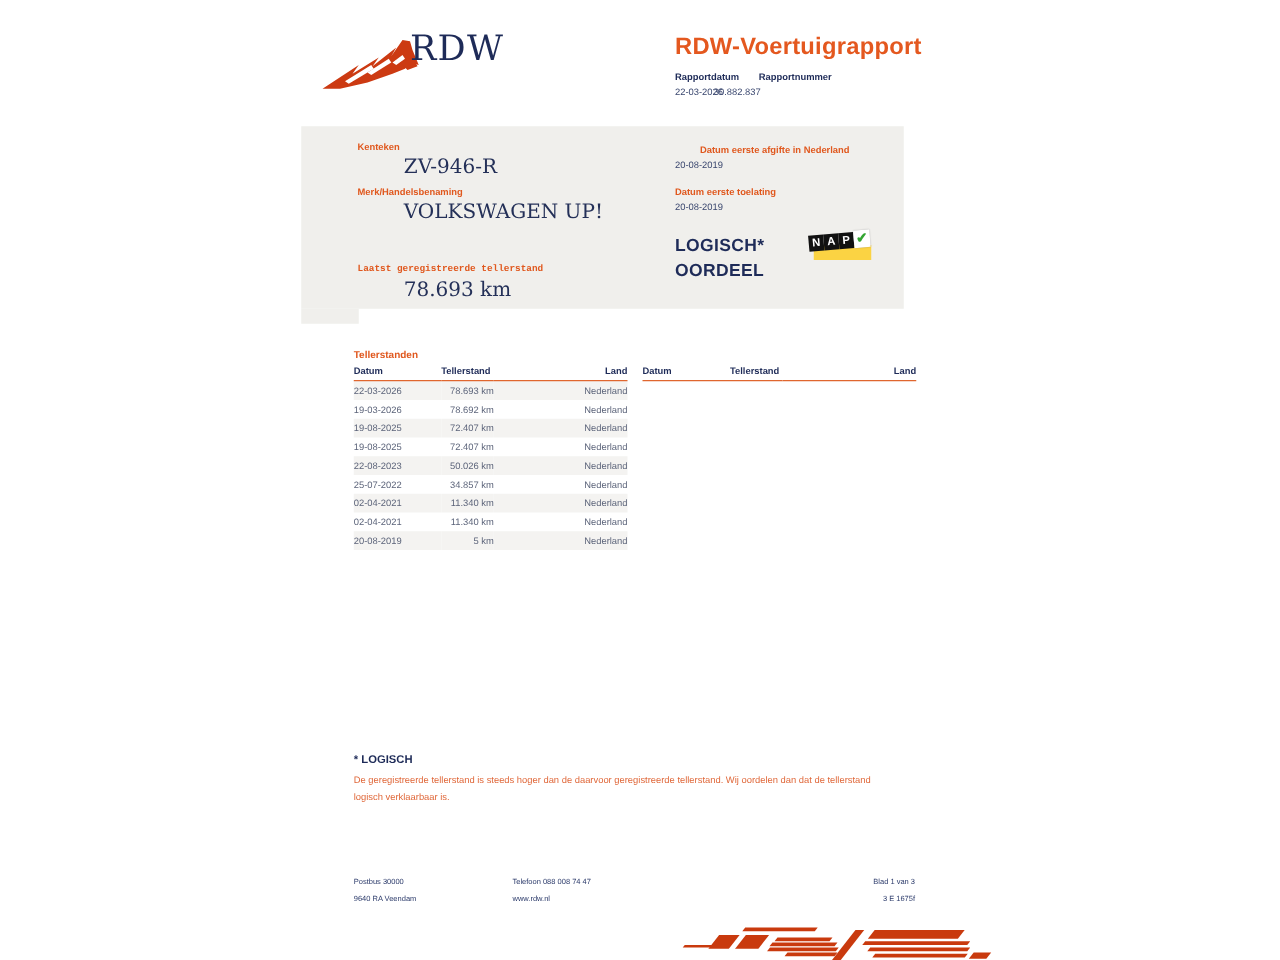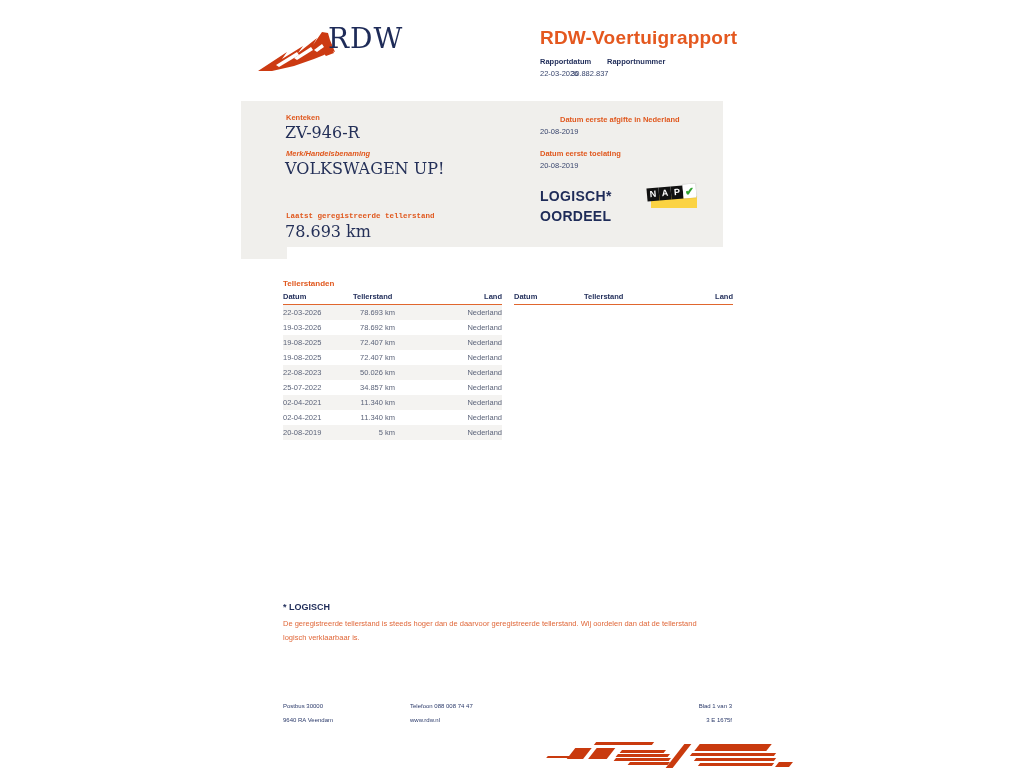--- a/index.html
+++ b/index.html
@@ -14,21 +14,21 @@
   
   .logo-text{left:328px;top:22px;font-family:"DejaVu Serif",serif;font-size:28px;color:#1e2b58;letter-spacing:1px;}
   .report-title{left:540px;top:27px;font-size:19px;font-weight:bold;color:#e4581f;letter-spacing:.2px;}
   .meta-label{top:57px;font-size:7.5px;font-weight:bold;color:#1e2b58;}
   .meta-value{top:69px;font-size:7.5px;color:#39466e;}
 
   
   .panel{left:241px;top:101px;width:482px;height:146px;background:#f0efec;}
   .panel-tab{left:241px;top:247px;width:46px;height:12px;background:#f0efec;}
   .lbl{font-size:7.5px;font-weight:bold;color:#e0581e;}
-  .val-serif{font-family:"DejaVu Serif",serif;font-size:16px;color:#243058;}
+  .val-serif{font-family:"DejaVu Serif",serif;font-size:16px;color:#243058;margin-left:38px;}
   .val-small{font-size:7.5px;color:#39466e;}
   .oordeel{left:540px;top:186px;font-size:14px;font-weight:bold;color:#1e2b58;line-height:20px;letter-spacing:.3px;}
 
   
   .nap{left:647px;top:184px;width:56px;height:27px;}
   .nap-yellow{position:absolute;left:4px;top:12px;width:46px;height:12px;background:#fbd343;}
   .nap-tile{position:absolute;width:12px;height:13px;background:#111111;color:#ffffff;
     font-size:9px;font-weight:bold;text-align:center;line-height:13px;}
   .nap-n{left:0;top:4px;transform:rotate(-5deg);}
   .nap-a{left:12px;top:3px;transform:rotate(-5deg);}
@@ -83,21 +83,21 @@
 <div class="abs meta-label" style="left:540px;">Rapportdatum</div>
 <div class="abs meta-label" style="left:607px;">Rapportnummer</div>
 <div class="abs meta-value" style="left:540px;">22-03-2026</div>
 <div class="abs meta-value" style="left:571px;">30.882.837</div>
 
 <div class="abs panel"></div>
 <div class="abs panel-tab"></div>
 
 <div class="abs lbl" style="left:286px;top:113px;">Kenteken</div>
 <div class="abs val-serif" style="left:285px;top:123px;">ZV-946-R</div>
-<div class="abs lbl" style="left:286px;top:149px;font-style:italic;">Merk/Handelsbenaming</div>
+<div class="abs lbl" style="left:286px;top:149px;">Merk/Handelsbenaming</div>
 <div class="abs val-serif" style="left:285px;top:159px;">VOLKSWAGEN UP!</div>
 <div class="abs lbl" style="left:286px;top:212px;font-family:Liberation Mono, monospace;">Laatst geregistreerde tellerstand</div>
 <div class="abs val-serif" style="left:285px;top:222px;">78.693 km</div>
 
 <div class="abs lbl" style="left:560px;top:115px;">Datum eerste afgifte in Nederland</div>
 <div class="abs val-small" style="left:540px;top:127px;">20-08-2019</div>
 <div class="abs lbl" style="left:540px;top:149px;">Datum eerste toelating</div>
 <div class="abs val-small" style="left:540px;top:161px;">20-08-2019</div>
 
 <div class="abs oordeel">

